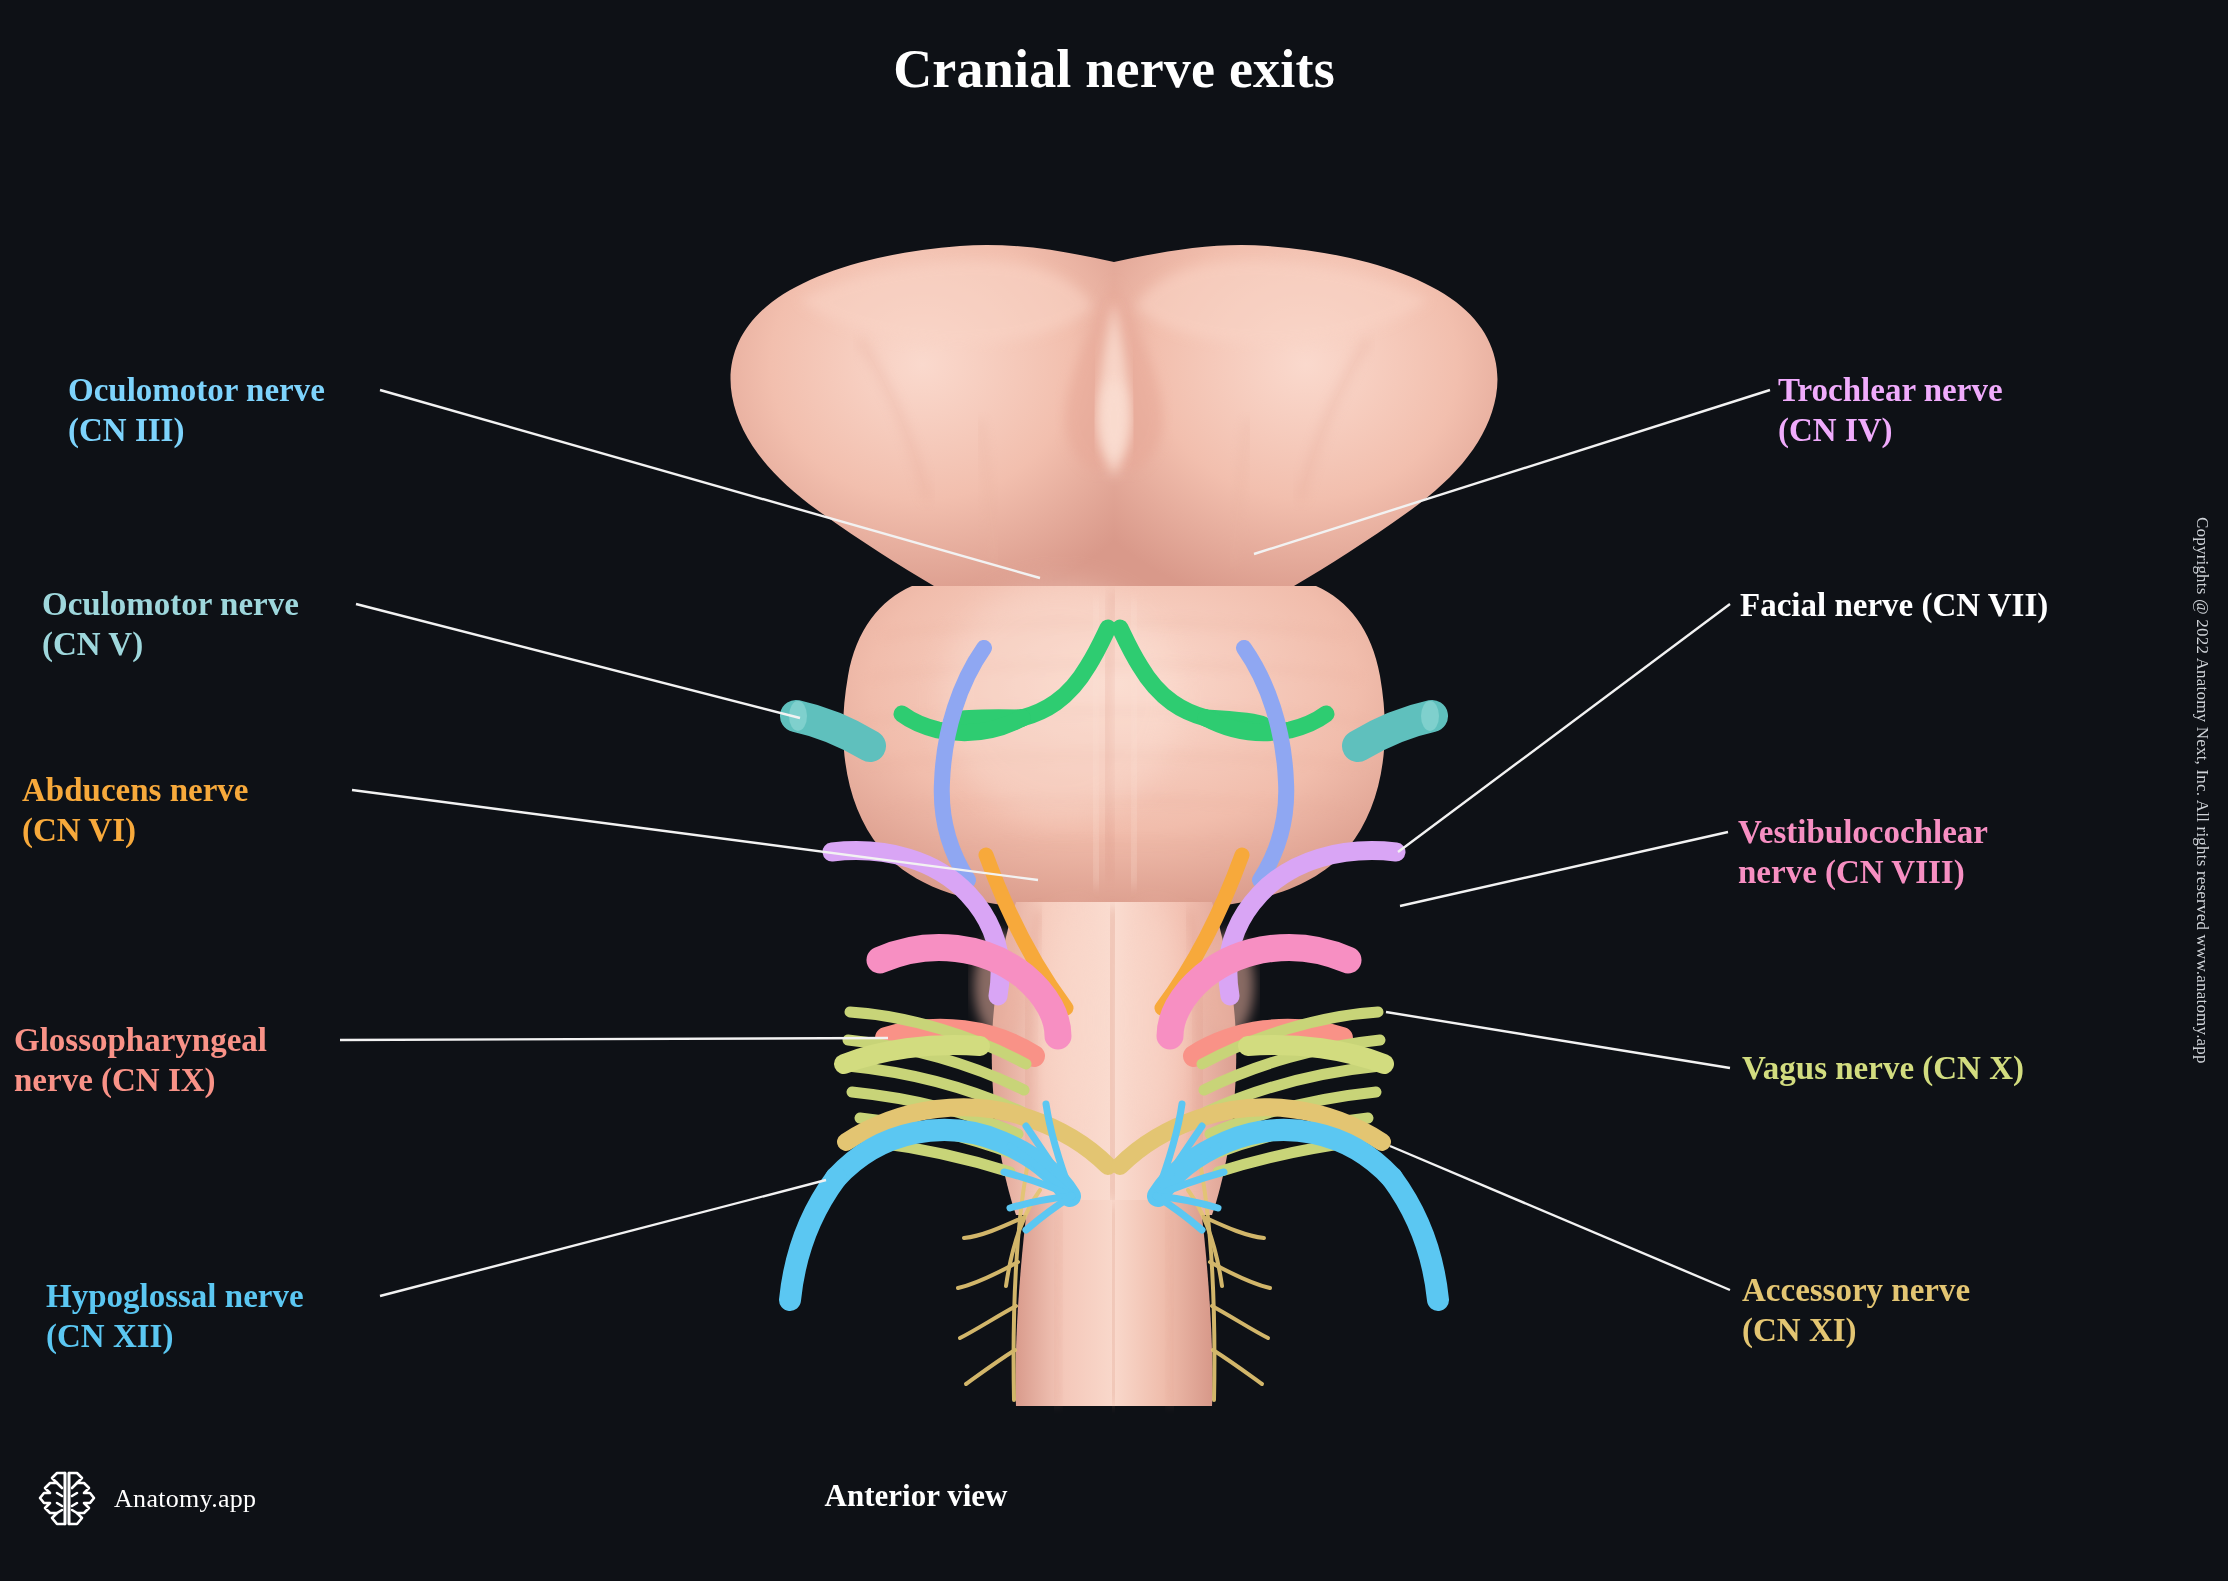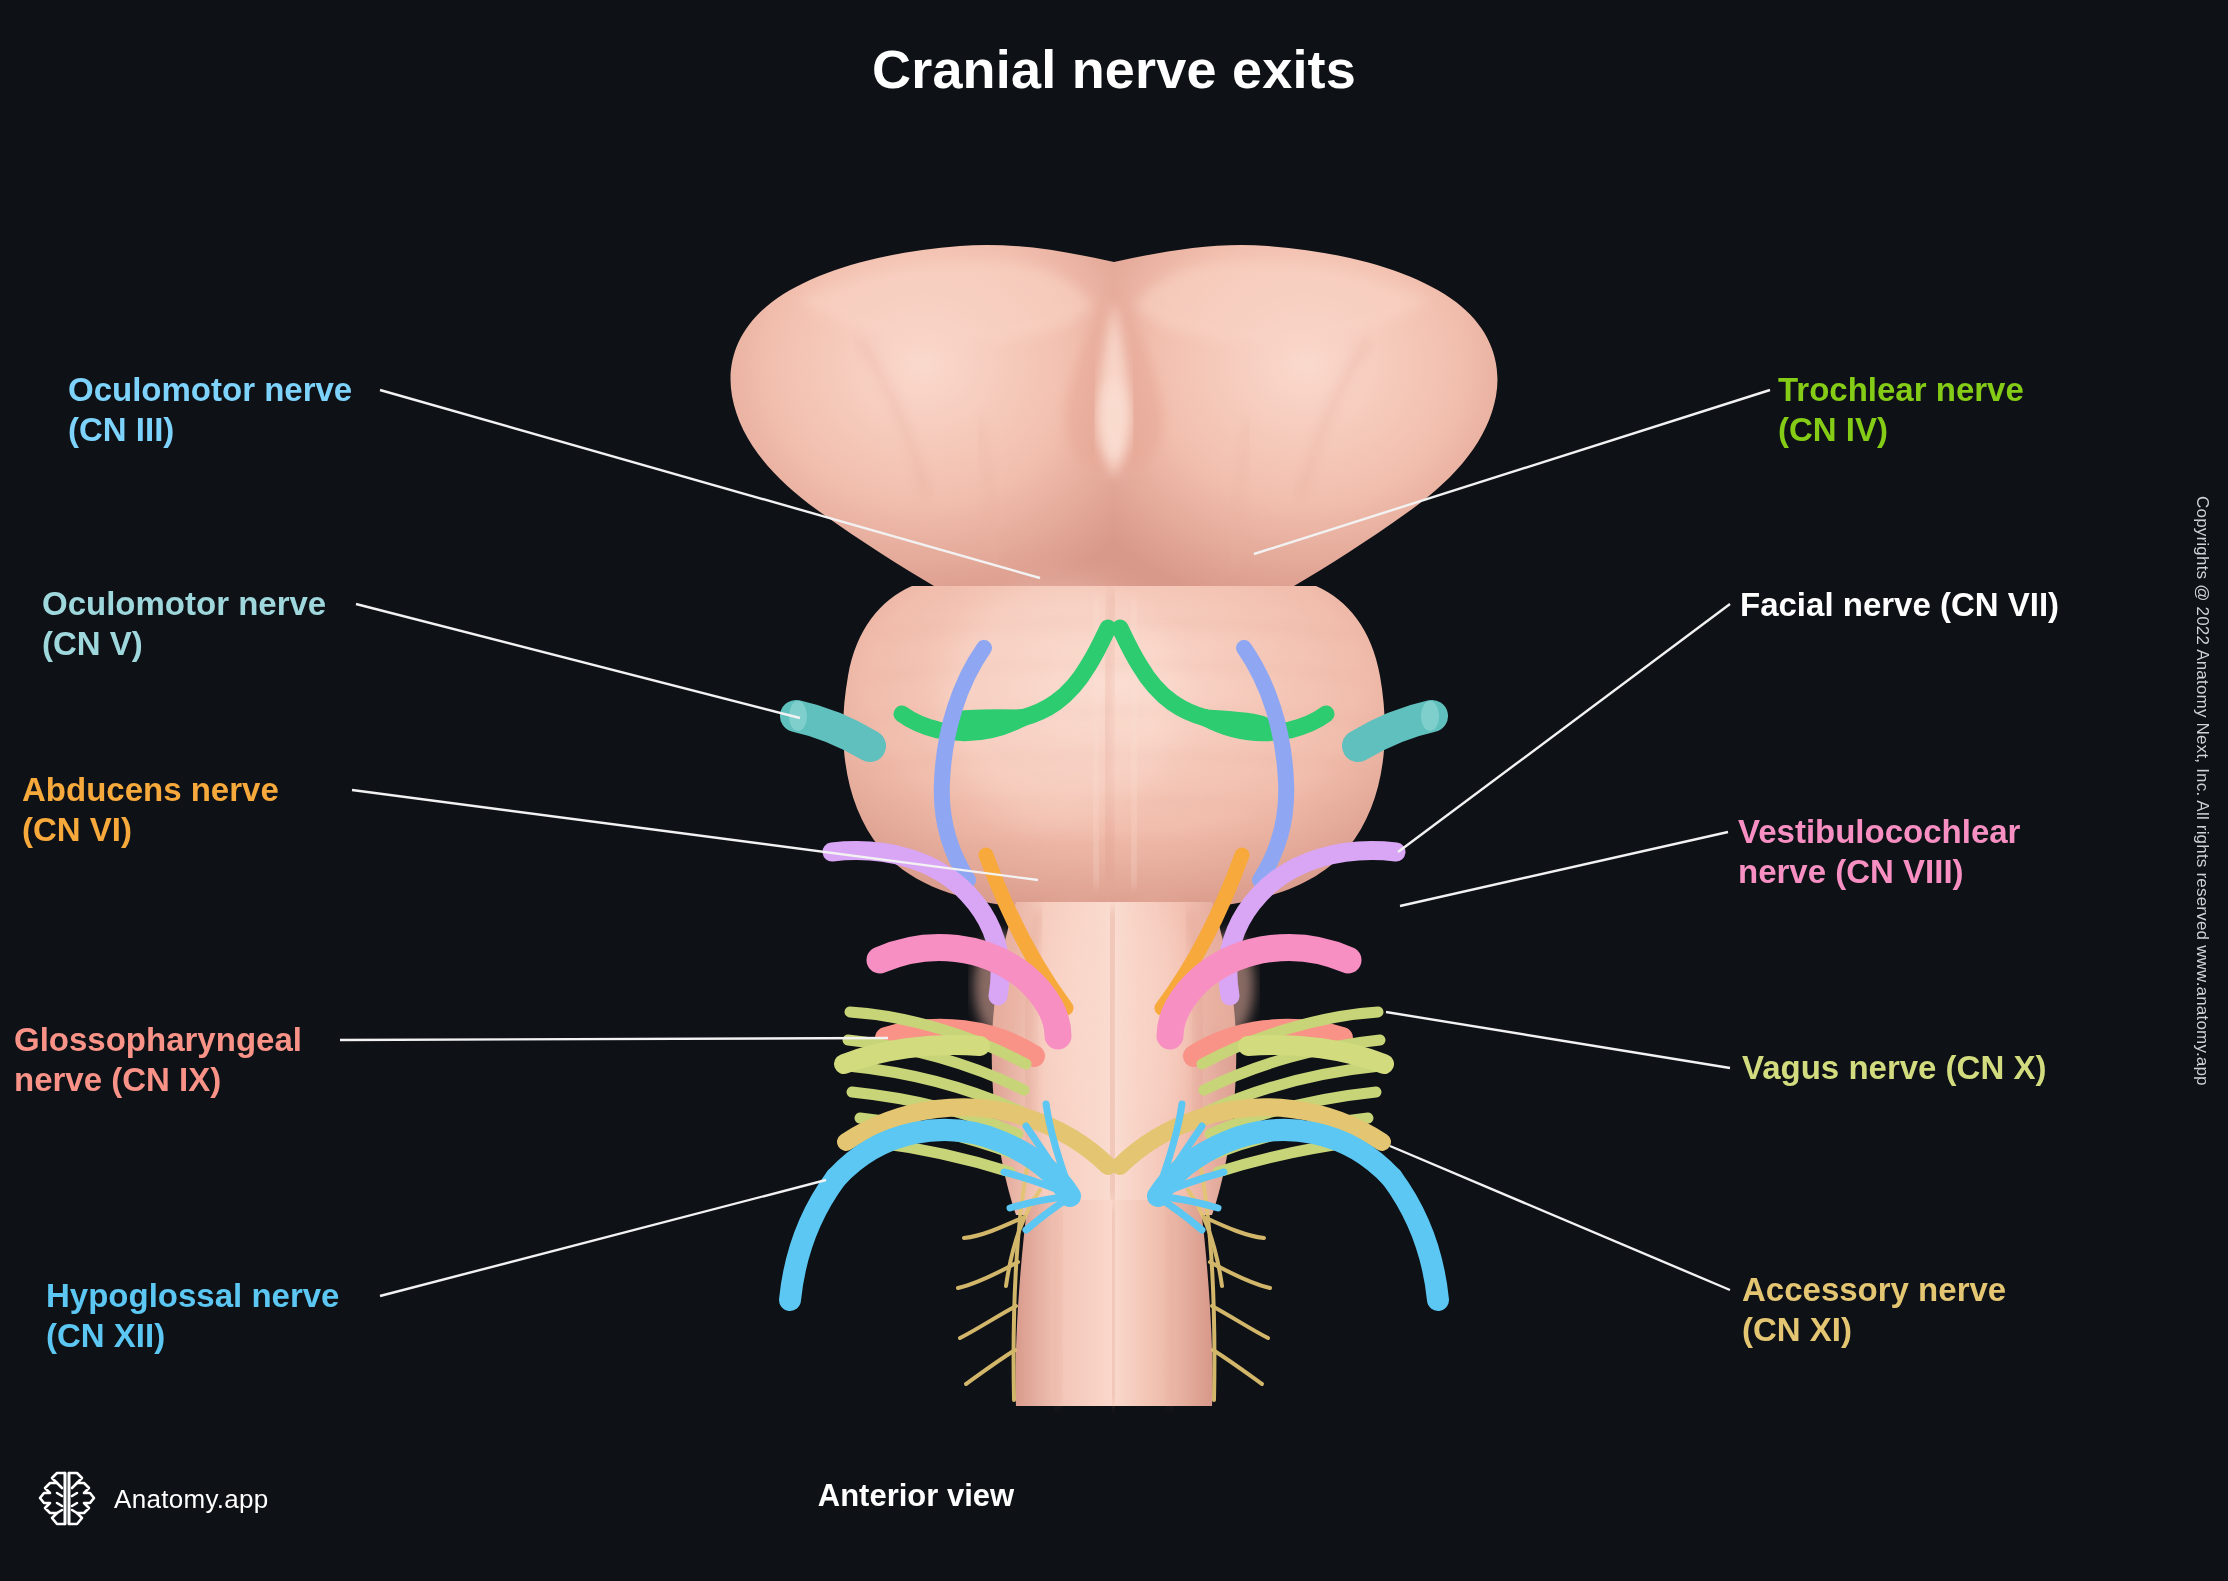--- a/index.html
+++ b/index.html
@@ -1,21 +1,21 @@
 <!DOCTYPE html>
 <html><head>
 <meta charset="utf-8">
 <style>
   html,body{margin:0;padding:0;background:#0e1116;}
   body{
     font-family:"Liberation Sans", sans-serif;
     width:2228px;height:1581px;overflow:hidden;position:relative;
     background:#0e1116;
   }
-  #stage{position:absolute;inset:0;width:2228px;height:1581px;}
+  #stage{position:absolute;inset:0;width:2228px;height:1581px;font-family:Liberation Serif, serif;}
   svg.layer{position:absolute;left:0;top:0;width:2228px;height:1581px;}
 
   
   #title{
     position:absolute;left:0;top:38px;width:2228px;text-align:center;
     color:#ffffff;font-size:54px;font-weight:bold;letter-spacing:.2px;
   }
   #caption{
     position:absolute;left:0;top:1478px;width:1832px;text-align:center;
     color:#ffffff;font-size:31px;font-weight:bold;
@@ -306,21 +306,21 @@
 (CN III)</div>
   <div class="label left" style="left:42px;top:584px;color:#9ed7dc;">Oculomotor nerve
 (CN V)</div>
   <div class="label left" style="left:22px;top:770px;color:#f7a93b;">Abducens nerve
 (CN VI)</div>
   <div class="label left" style="left:14px;top:1020px;color:#f99287;">Glossopharyngeal
 nerve (CN IX)</div>
   <div class="label left" style="left:46px;top:1276px;color:#5bc7f2;">Hypoglossal nerve
 (CN XII)</div>
 
-  <div class="label right" style="left:1778px;top:370px;color:#84cc16;">Trochlear nerve
+  <div class="label right" style="left:1778px;top:370px;color:#f0abfc;">Trochlear nerve
 (CN IV)</div>
   <div class="label right" style="left:1740px;top:585px;color:#ffffff;">Facial nerve (CN VII)</div>
   <div class="label right" style="left:1738px;top:812px;color:#f78fc2;">Vestibulocochlear
 nerve (CN VIII)</div>
   <div class="label right" style="left:1742px;top:1048px;color:#d2dc7f;">Vagus nerve (CN X)</div>
   <div class="label right" style="left:1742px;top:1270px;color:#e3c572;">Accessory nerve
 (CN XI)</div>
 
   <div id="logo">
     <svg width="58" height="62" viewBox="0 0 58 62">

